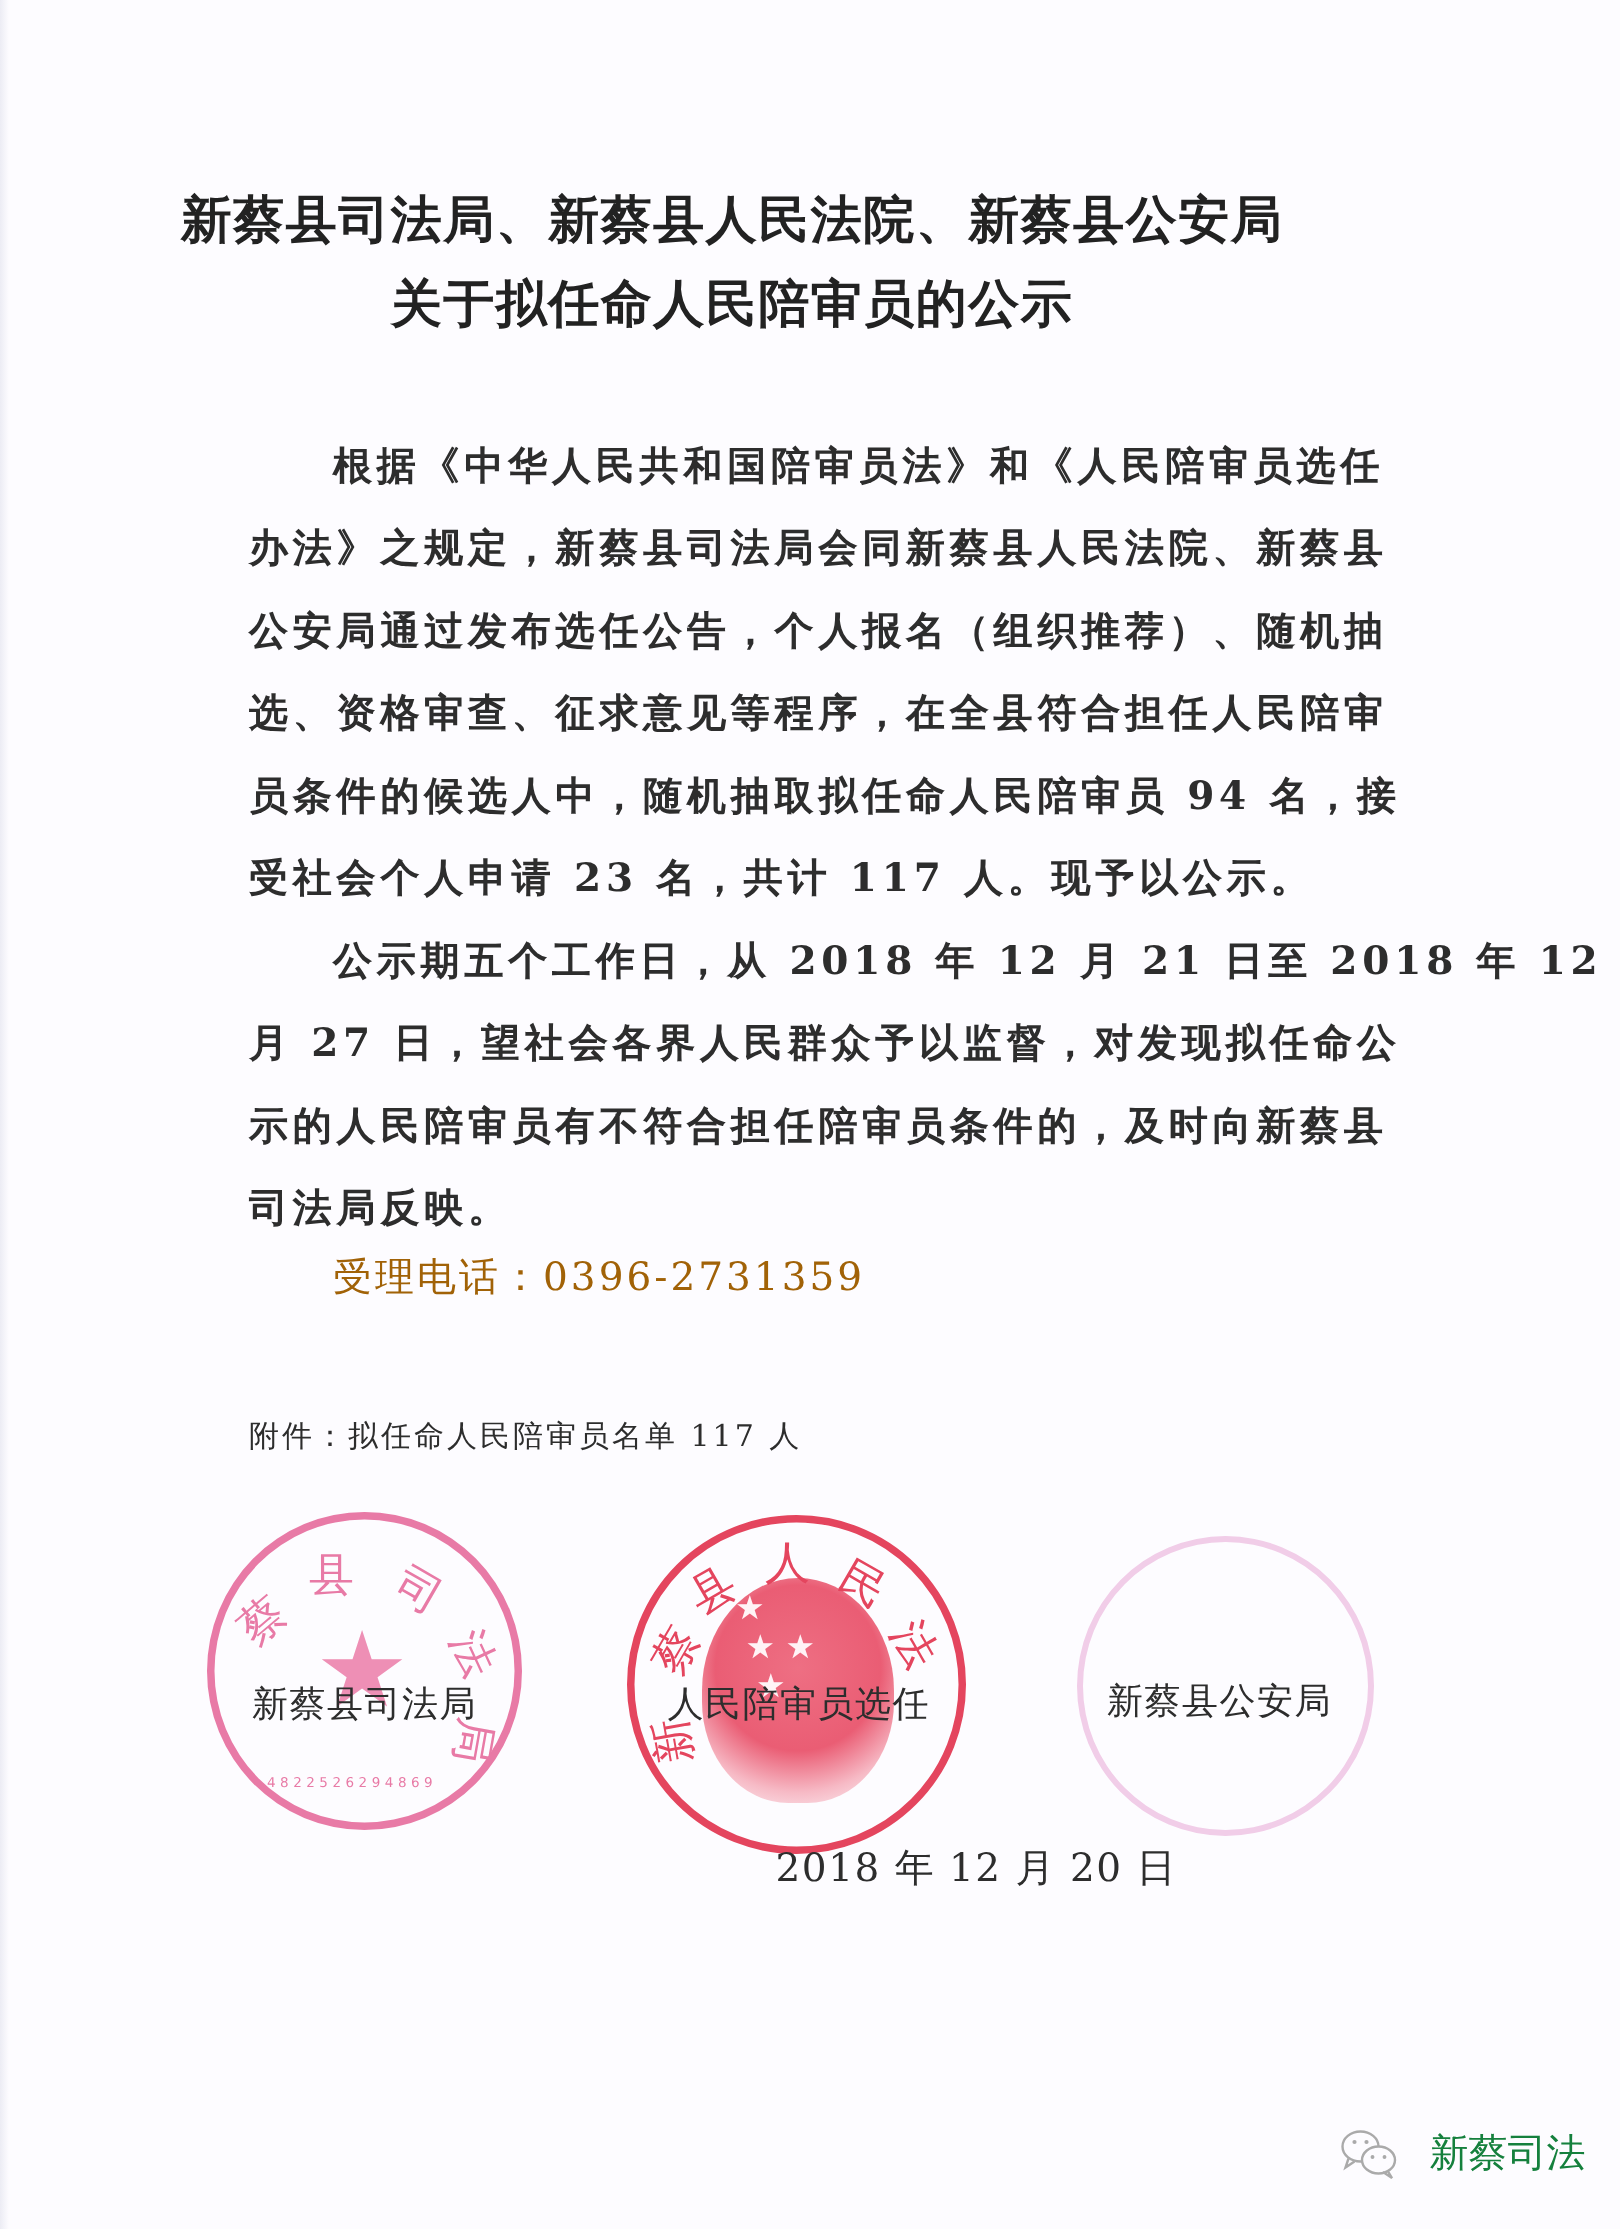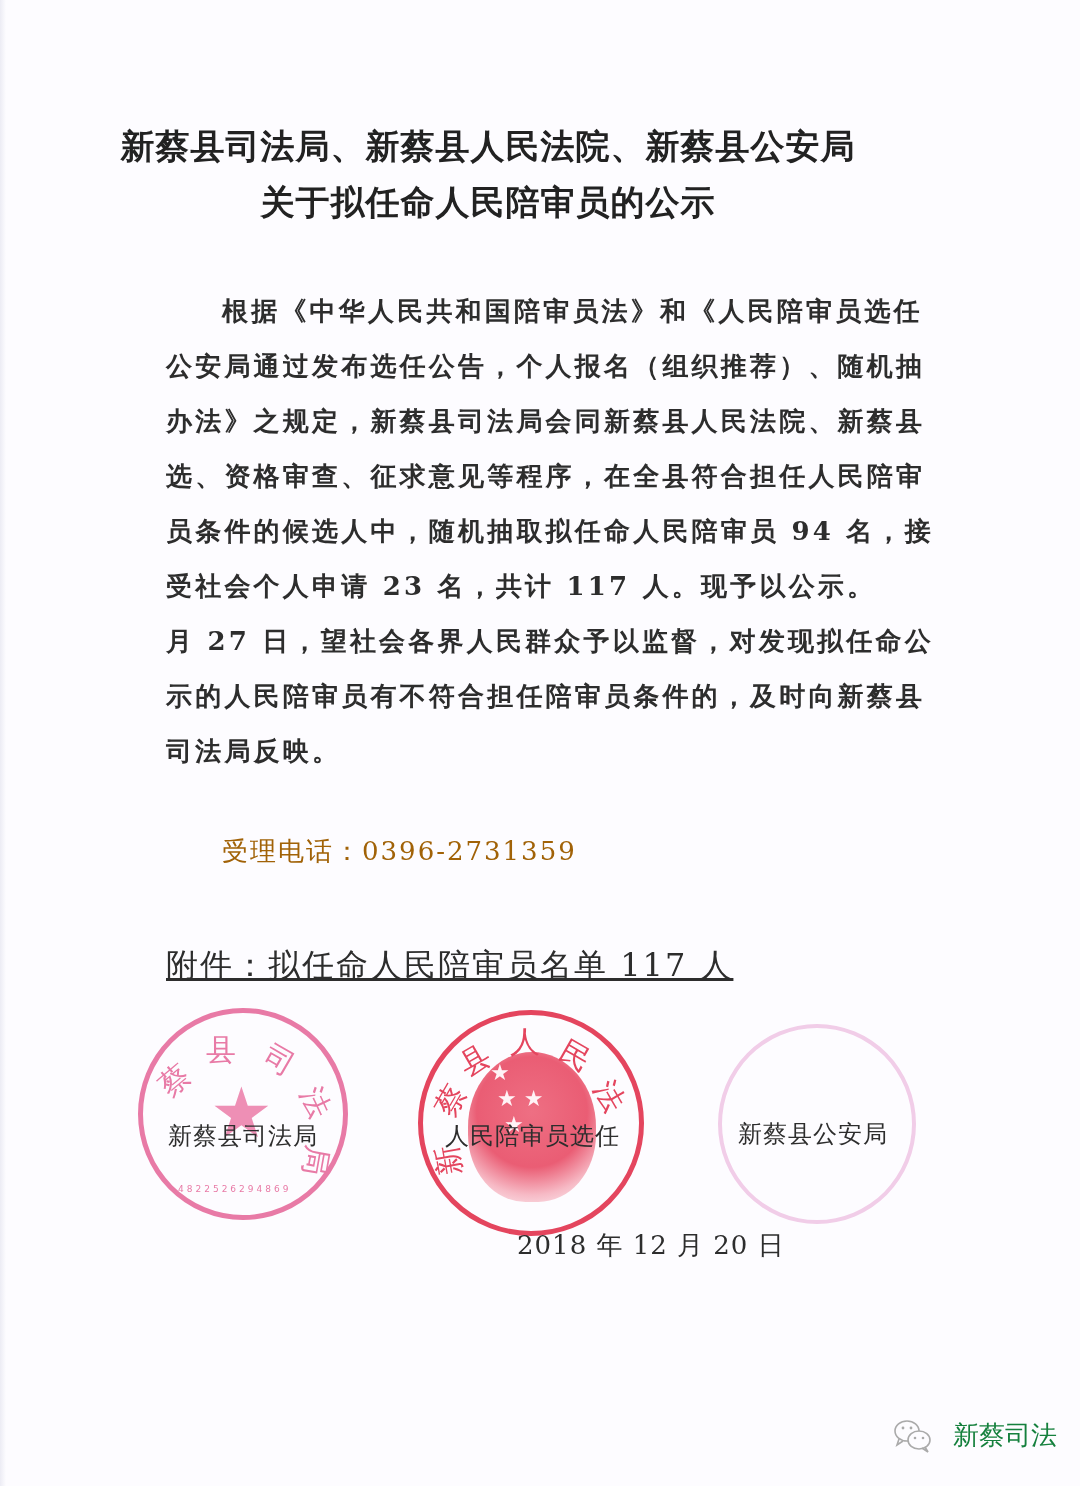--- a/index.html
+++ b/index.html
@@ -20,21 +20,21 @@
   .para {
     position: absolute; left: 166px; width: 740px;
     font-size: 26px; line-height: 55px; letter-spacing: 3.2px;
     text-align: justify; color: #2d2d2d; font-weight: bold;
   }
   .line { display: block; white-space: nowrap; height: 55px; }
   .indent { padding-left: 56px; }
   .p1 { top: 284px; }
   .p2 { top: 614px; }
   .phone { position: absolute; left: 222px; top: 834px; font-size: 26px; letter-spacing: 2px; color: #a16207; }
-  .attach { position: absolute; left: 166px; top: 944px; font-size: 32px; letter-spacing: 2px; color: #2d2d2d; text-decoration: underline; }
+  .attach { position: absolute; left: 166px; top: 944px; font-size: 20px; letter-spacing: 2px; color: #2d2d2d; }
   .seal {
     position: absolute; border-radius: 50%; box-sizing: border-box;
   }
   .seal-1 { left: 138px; top: 1008px; width: 210px; height: 212px; border: 5px solid #e87aa6; }
   .seal-2 { left: 418px; top: 1010px; width: 226px; height: 226px; border: 5px solid #e4455e; }
   .seal-3 { left: 718px; top: 1024px; width: 198px; height: 200px; border: 4px solid #f1cde8; }
   .seal-ring-text { position: absolute; font-size: 30px; font-family: "DejaVu Sans", sans-serif; }
   .star { position: absolute; font-size: 70px; line-height: 1; }
   .emblem {
     position: absolute; left: 468px; top: 1052px; width: 128px; height: 150px;
@@ -59,28 +59,29 @@
 </head>
 <body>
 
 <div class="left-edge"></div>
 
 <div class="title t1">新蔡县司法局、新蔡县人民法院、新蔡县公安局</div>
 <div class="title t2">关于拟任命人民陪审员的公示</div>
 
 <div class="para p1">
   <span class="line indent">根据《中华人民共和国陪审员法》和《人民陪审员选任</span>
+  <span class="line">办法》之规定，新蔡县司法局会同新蔡县人民法院、新蔡县</span>
   <span class="line">公安局通过发布选任公告，个人报名（组织推荐）、随机抽</span>
-  <span class="line">办法》之规定，新蔡县司法局会同新蔡县人民法院、新蔡县</span>
   <span class="line">选、资格审查、征求意见等程序，在全县符合担任人民陪审</span>
   <span class="line">员条件的候选人中，随机抽取拟任命人民陪审员 94 名，接</span>
   <span class="line">受社会个人申请 23 名，共计 117 人。现予以公示。</span>
 </div>
 
 <div class="para p2">
+  <span class="line indent">公示期五个工作日，从 2018 年 12 月 21 日至 2018 年 12</span>
   <span class="line">月 27 日，望社会各界人民群众予以监督，对发现拟任命公</span>
   <span class="line">示的人民陪审员有不符合担任陪审员条件的，及时向新蔡县</span>
   <span class="line">司法局反映。</span>
 </div>
 
 <div class="phone">受理电话：0396-2731359</div>
 <div class="attach">附件：拟任命人民陪审员名单 117 人</div>
 
 <div class="seal seal-1"></div>
 <span class="seal-ring-text" style="left:160px;top:1060px;color:#e87aa6;transform:rotate(-40deg)">蔡</span>

